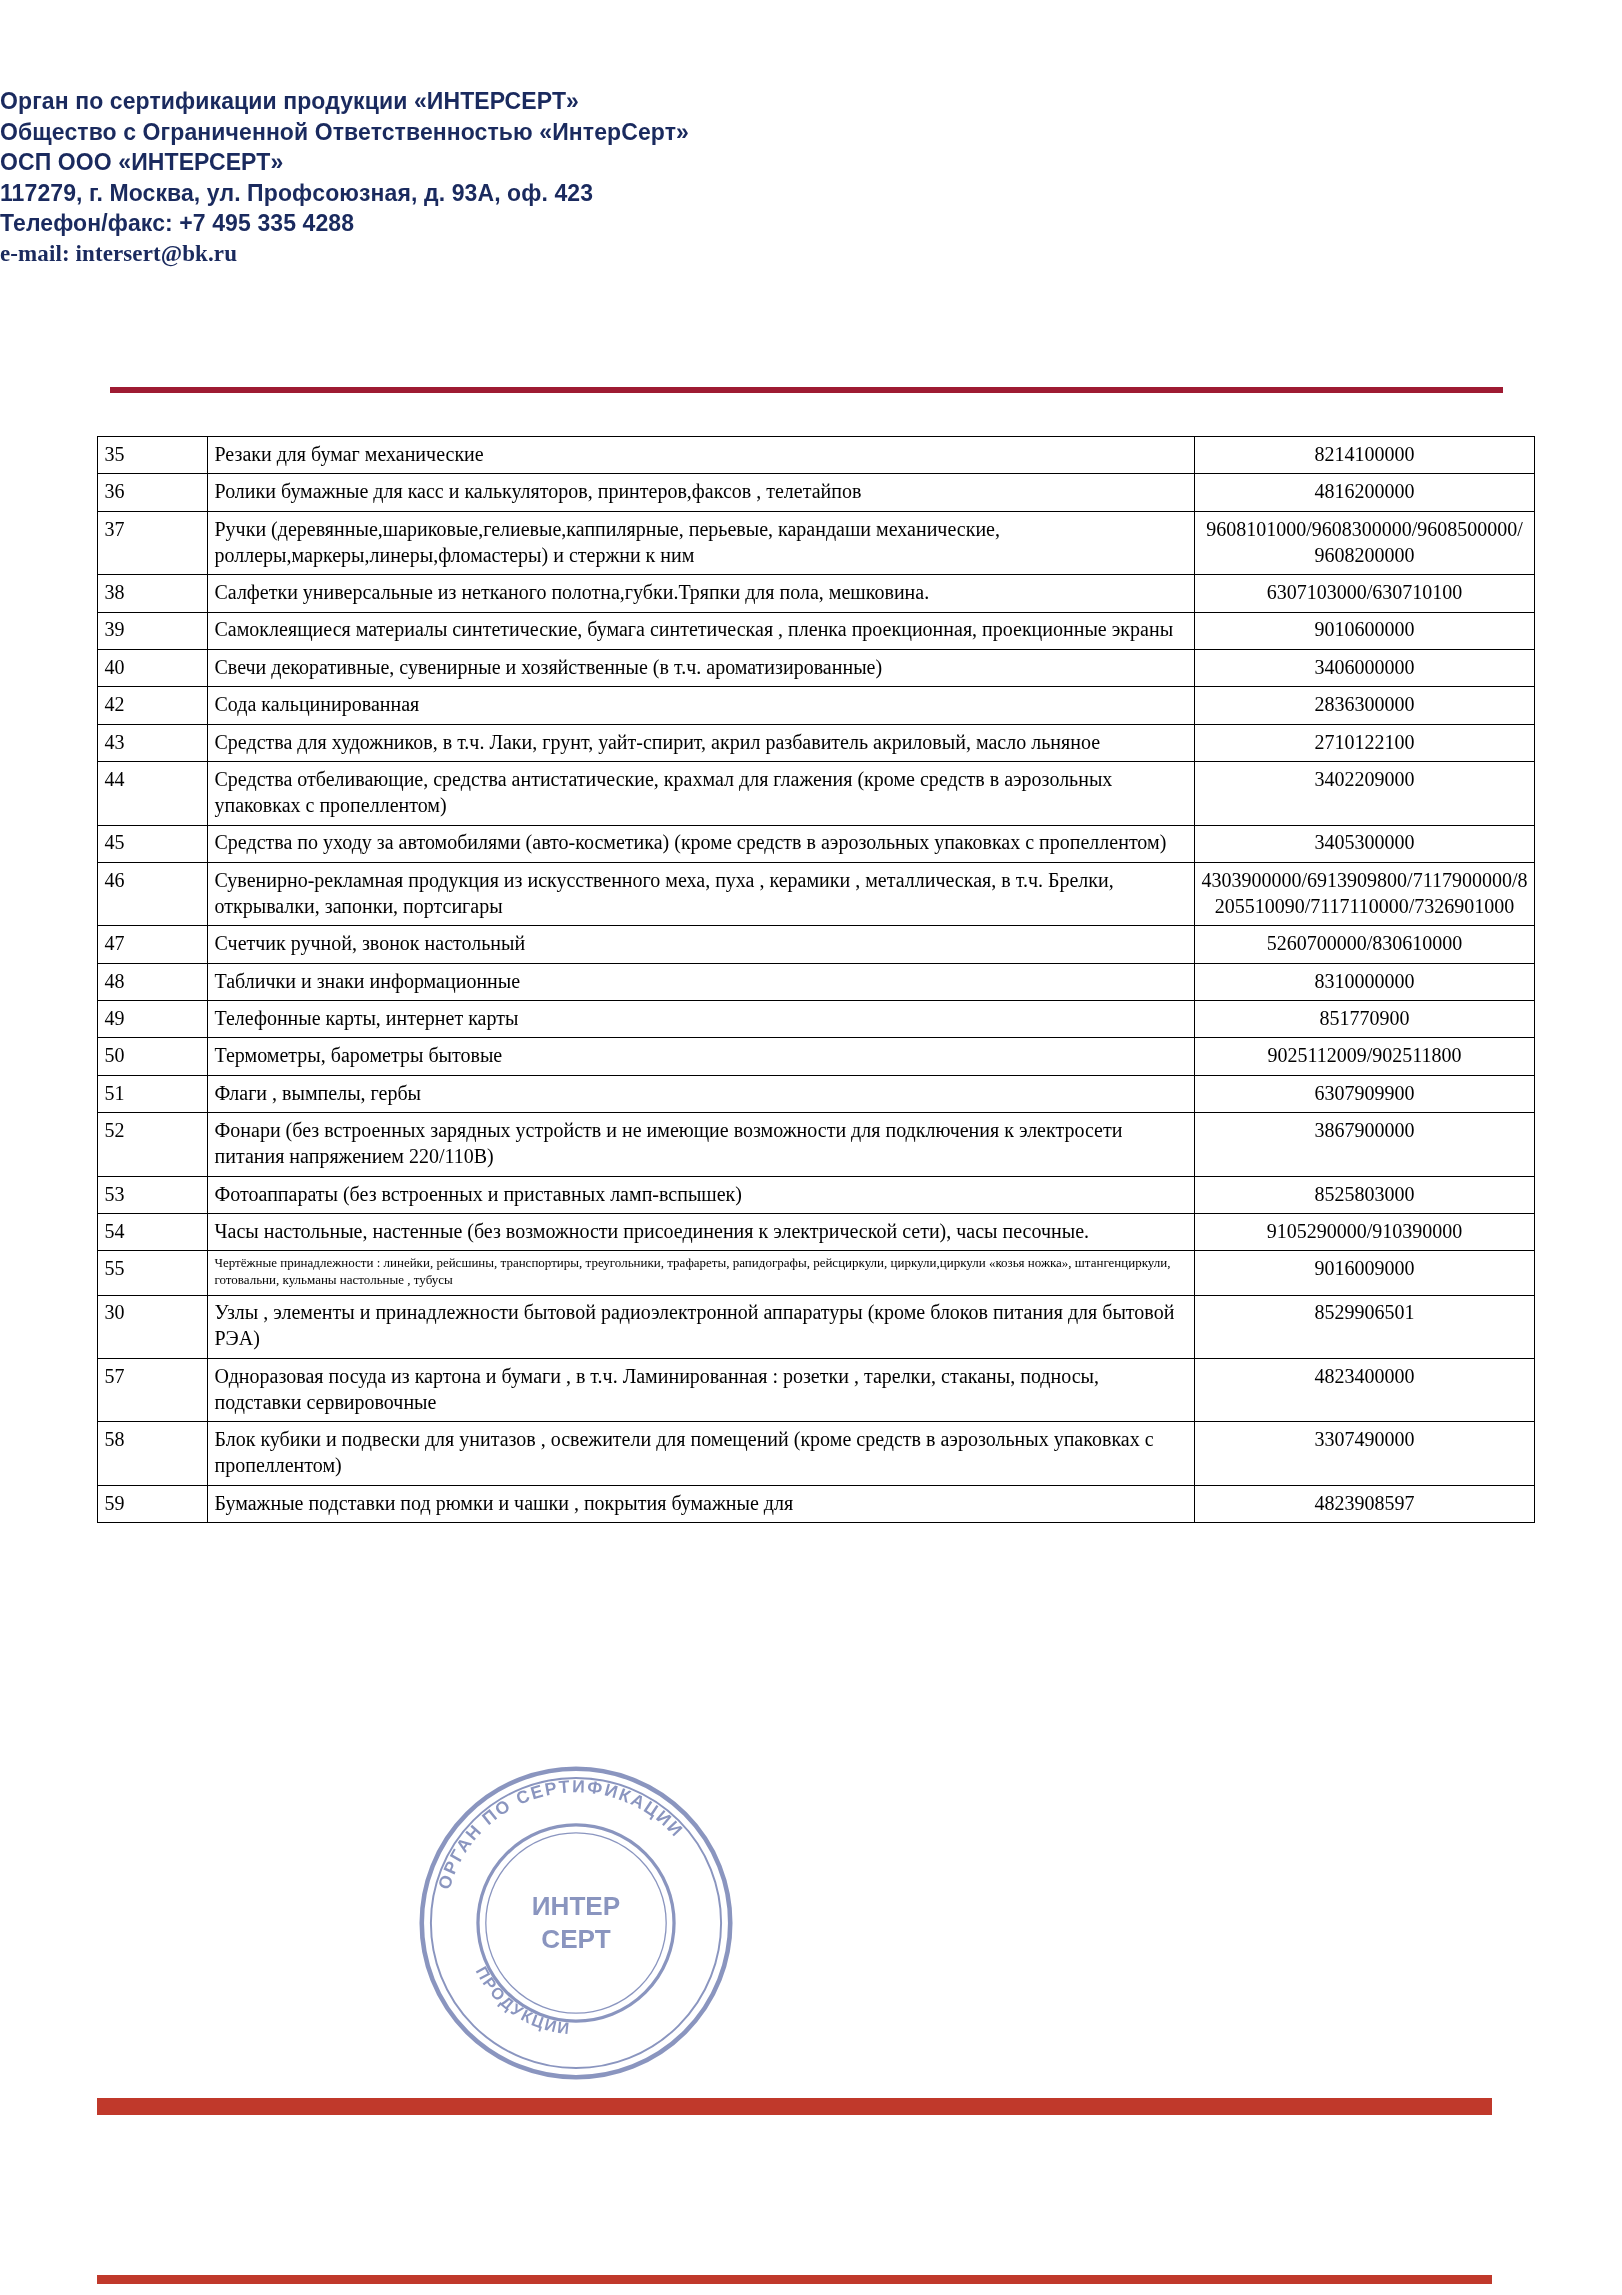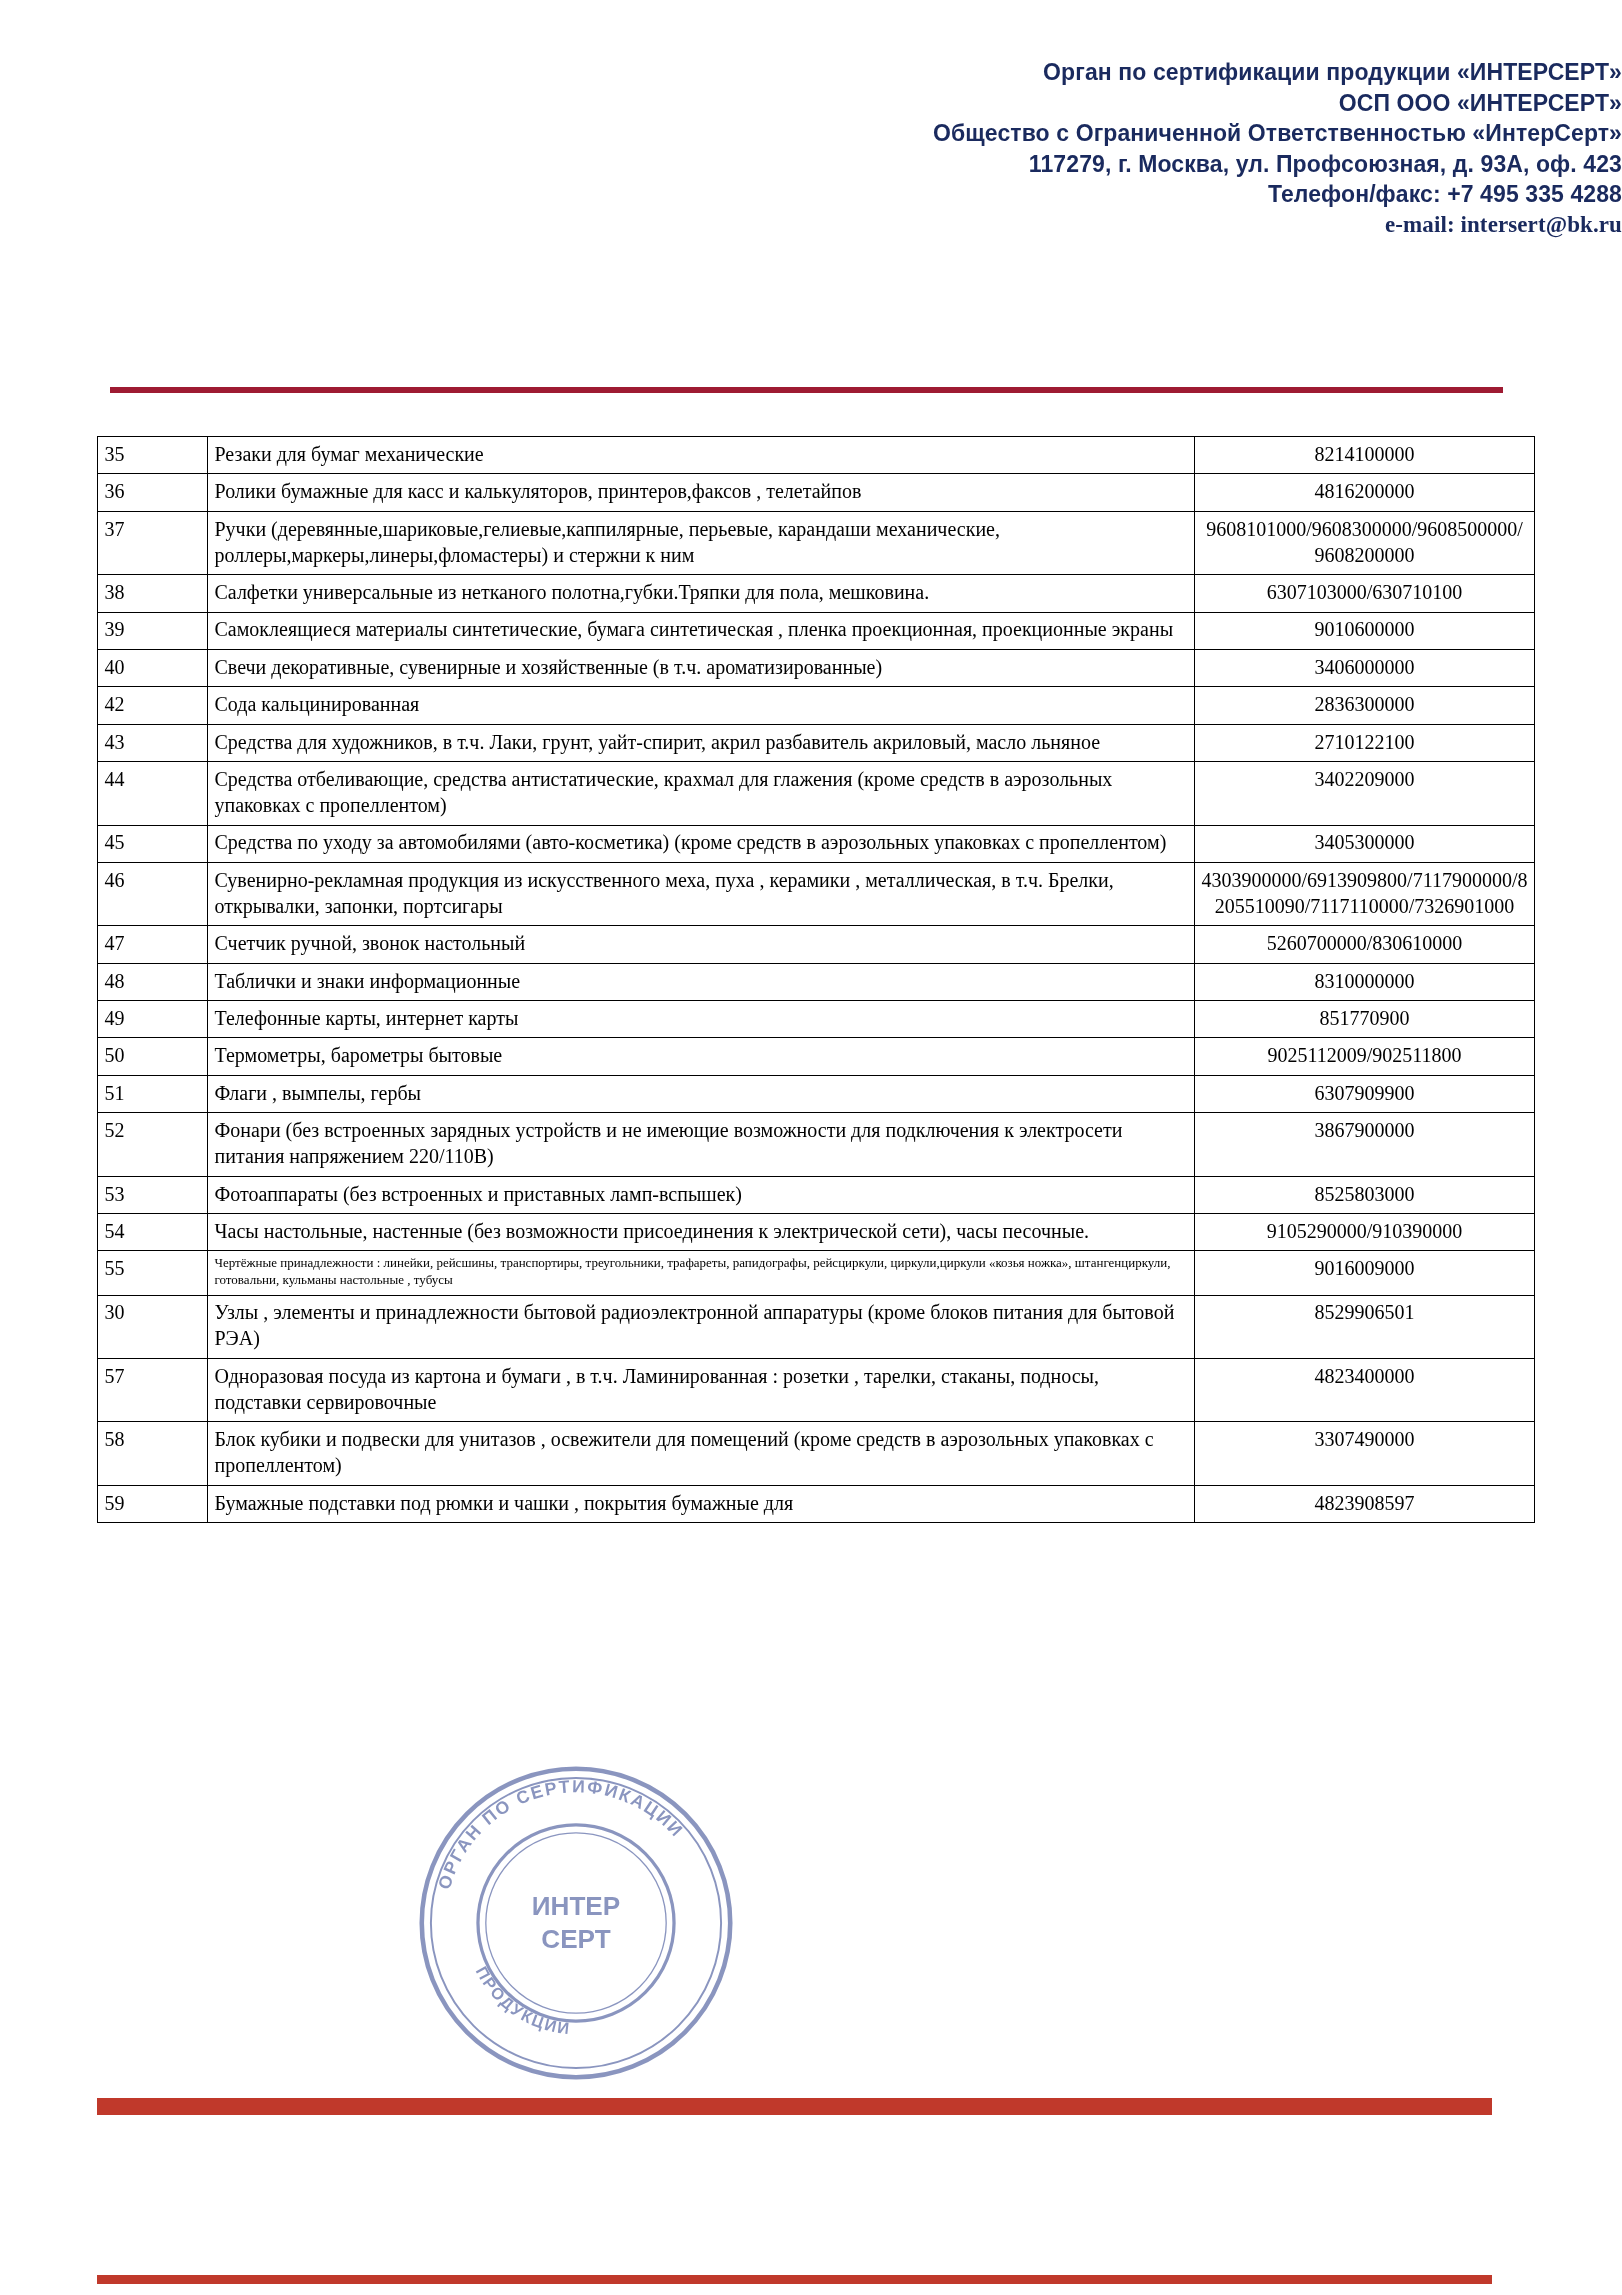--- a/index.html
+++ b/index.html
@@ -17,22 +17,22 @@
   }
   .page {
     position: relative;
     width: 1622px;
     height: 2295px;
     box-sizing: border-box;
     padding: 0;
   }
   
   .header {
-    text-align: right;
-    padding-top: 57px;
+    text-align: left;
+    padding-top: 86px;
     font-family: "Liberation Sans", sans-serif;
     color: #1a2a5e;
   }
   .header .line {
     font-weight: bold;
     font-size: 23px;
     line-height: 1.33;
     letter-spacing: 0.1px;
   }
   .header .line.email {
@@ -117,22 +117,22 @@
   }
   .stamp svg { display:block; }
 </style>
 </head>
 <body>
 
 <div class="page">
 
   <div class="header">
     <div class="line">Орган по сертификации продукции «ИНТЕРСЕРТ»</div>
+    <div class="line">Общество с Ограниченной Ответственностью  «ИнтерСерт»</div>
     <div class="line">ОСП ООО «ИНТЕРСЕРТ»</div>
-    <div class="line">Общество с Ограниченной Ответственностью  «ИнтерСерт»</div>
     <div class="line">117279, г. Москва, ул. Профсоюзная, д. 93А, оф. 423</div>
     <div class="line">Телефон/факс: +7 495 335 4288</div>
     <div class="line email">e-mail: intersert@bk.ru</div>
   </div>
 
   <div class="rule-top"></div>
 
   <div class="table-wrap">
     <table class="doc">
       <tbody>

